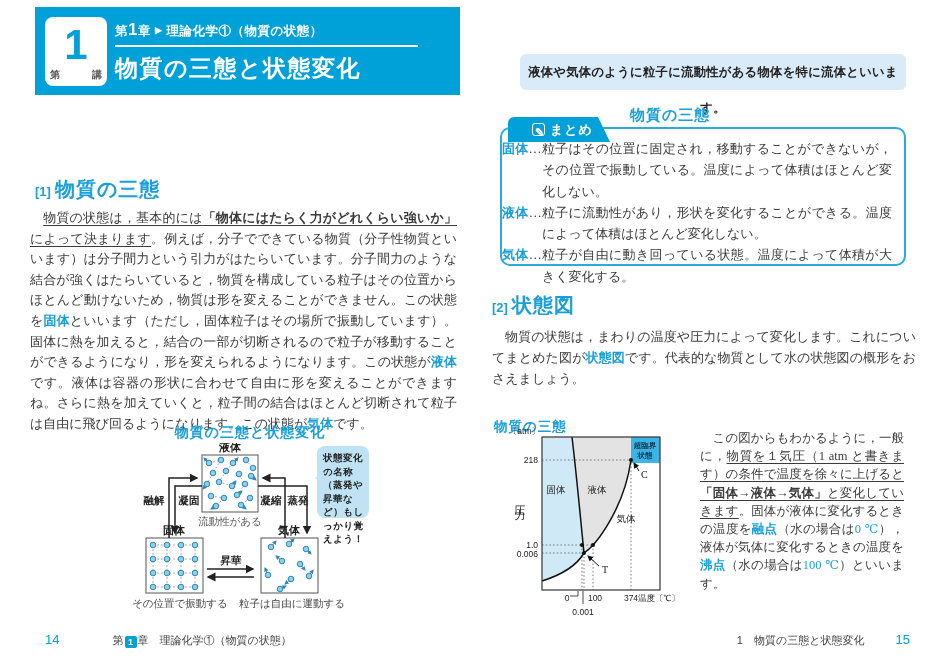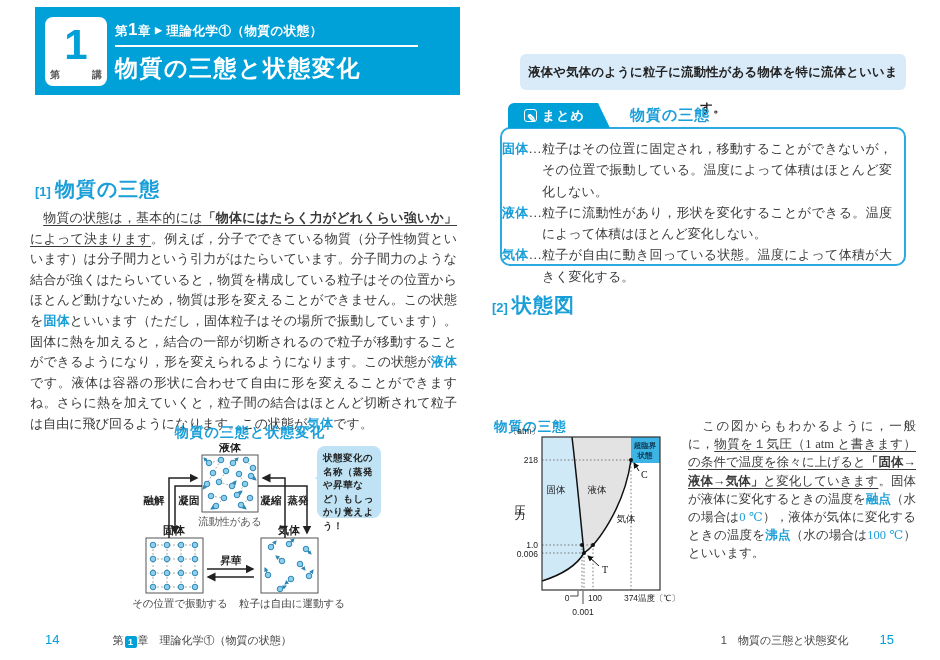--- a/index.html
+++ b/index.html
@@ -32,53 +32,53 @@
 
   
   .intro{left:30px;top:104px;width:427px;font-size:13px;line-height:21px;text-align:justify}
   .sec-head{font-weight:bold;color:var(--blue)}
   .sec-head .num{font-size:13px;font-weight:bold;margin-right:4px}
   .sec-head .ttl{font-size:20px;letter-spacing:1px}
   .sec1{left:35px;top:176px}
   .body-para{left:30px;top:208px;width:427px;font-size:13px;line-height:20.6px;text-align:justify}
   .fig-caption{left:95px;top:424px;width:310px;text-align:center;color:var(--blue);font-weight:bold;font-size:14px;letter-spacing:1px}
 
-  .bubble{left:317px;top:446px;width:64px;height:72px;background:var(--bubble);border-radius:8px;
+  .bubble{left:317px;top:446px;width:52px;height:72px;background:var(--bubble);border-radius:8px;
           font-size:9.5px;line-height:13.5px;padding:5px 5px 0 6px;letter-spacing:.5px;color:#222;font-weight:bold}
   .bubble:before{content:"";position:absolute;left:-8px;top:26px;border:6px solid transparent;border-right:9px solid var(--bubble)}
 
   
   .footer{top:632px;font-size:11px;color:#444}
   .page-num{color:var(--accent);font-weight:normal;font-size:13px}
   .chip{display:inline-block;width:12px;height:12px;background:var(--accent);color:#fff;border-radius:2px;
         text-align:center;font-size:9px;line-height:12px;font-weight:bold;vertical-align:-1px;margin:0 1px}
 
   
   .point-label{left:521px;top:42px;color:#fff;font-weight:bold;font-size:13px;letter-spacing:.5px;z-index:2}
   .point-box{left:520px;top:54px;width:386px;height:36px;background:var(--lightblue);border-radius:6px;
              text-align:center;line-height:36px;font-size:12.3px;font-weight:bold;color:#222;letter-spacing:.3px}
-  .matome-tab{left:508px;top:103px;width:102px;height:25px;background:var(--accent);color:#fff;
+  .matome-tab{left:508px;top:117px;width:102px;height:25px;background:var(--accent);color:#fff;
               clip-path:polygon(0 0,calc(100% - 12px) 0,100% 100%,0 100%);border-top-left-radius:6px;
-              font-size:13px;font-weight:bold;line-height:25px;padding-left:16px;letter-spacing:1px;z-index:2}
+              font-size:13px;font-weight:bold;line-height:25px;padding-left:24px;letter-spacing:1px;z-index:2}
   .matome-tab .pencil{display:inline-block;width:13px;height:13px;border:1.6px solid #fff;border-radius:3px;
               position:relative;vertical-align:-2px;margin-right:5px}
   .matome-tab .pencil:after{content:"✎";position:absolute;left:2px;top:-4px;font-size:11px}
   .matome-heading{left:630px;top:106px;color:var(--blue);font-weight:bold;font-size:15px;letter-spacing:1px;z-index:2}
   .matome-box{left:500px;top:127px;width:406px;height:139px;border:2px solid var(--border);border-radius:10px;background:#fff;
               padding:9px 12px 0 0}
   .matome-item{font-size:13px;line-height:21.3px;text-align:justify;padding-left:40px;text-indent:-40px;
                font-family:"Liberation Serif","DejaVu Serif",serif}
   .matome-item .term{color:var(--blue);font-weight:bold;font-family:"Liberation Sans",sans-serif}
   .sec2{left:492px;top:292px}
   .sec2-para{left:492px;top:326px;width:424px;font-size:13px;line-height:21px;text-align:justify}
   .wdiag-title{left:494px;top:418px;color:var(--blue);font-weight:bold;font-size:13.5px;letter-spacing:1px}
   .pressure-label{left:512px;top:497px;writing-mode:vertical-rl;font-size:11px;letter-spacing:3px;color:#222}
   .right-col{left:688px;top:417px;width:228px;font-size:12.5px;line-height:18.2px;text-align:justify}
-  .right-col p{margin:0}
-  .footer-right{right:46px;top:632px;text-align:right}
+  .right-col p{margin:12px}
+  .footer-right{right:30px;top:632px;text-align:right}
 </style>
 </head>
 <body>
 
 <div class="spread">
 
   <div class="abs header-band">
     <div class="lesson-box">
       <span class="lesson-num">1</span>
       <span class="lesson-pre">第</span>
@@ -235,20 +235,21 @@
 
     <p class="matome-item"><span class="term">液体</span><span>…</span><span>粒子に流動性があり，形状を変化することができる。温度によって体積はほとんど変化しない。</span></p>
 
     <p class="matome-item"><span class="term">気体</span><span>…</span><span>粒子が自由に動き回っている状態。温度によって体積が大きく変化する。</span></p>
   </div>
   </div>
 
   <div class="abs sec-head sec2">
     <span class="num">[2]</span><span class="ttl">状態図</span>
   </div>
+  <p class="abs sec2-para serif"><span>　物質の状態は，まわりの温度や圧力によって変化します。これについてまとめた図が</span><span class="cb">状態図</span><span>です。代表的な物質として水の状態図の概形をおさえましょう。</span></p>
 
   <div class="abs wdiag-title">物質の三態</div>
   <div class="abs pressure-label">圧力</div>
 
   <svg class="abs" style="left:498px;top:424px" width="192" height="196" viewBox="0 0 192 196">
     <defs>
       <marker id="mT" markerWidth="8" markerHeight="8" refX="5" refY="3" orient="auto">
         <path d="M0,0L6,3L0,6Z" fill="#111"></path>
       </marker>
     </defs>

